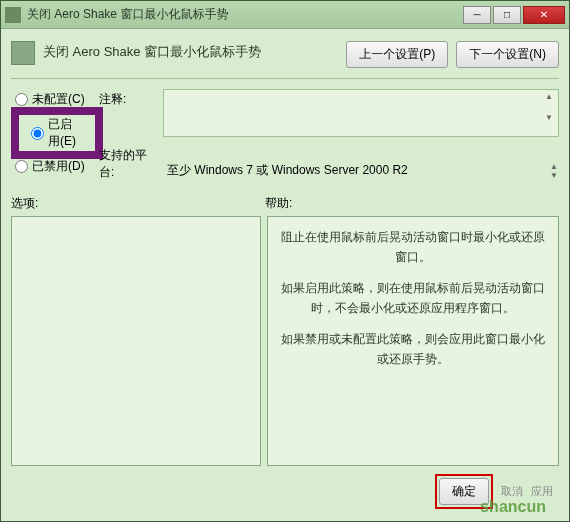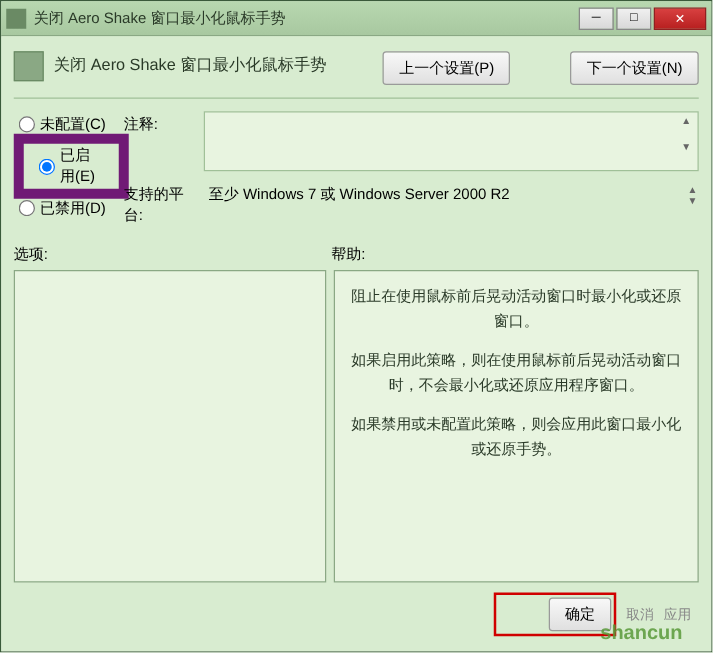--- a/index.html
+++ b/index.html
@@ -9,34 +9,34 @@
 .titlebar-icon { width: 16px; height: 16px; background: #6a8a64; margin-right: 6px; }
 .titlebar-text { flex: 1; color: #2a3a28; font-size: 12px; }
 .win-btns { display: flex; gap: 2px; }
 .win-btn { width: 28px; height: 18px; border: 1px solid #888; background: linear-gradient(#f0f0f0,#d8d8d8); display: flex; align-items: center; justify-content: center; font-size: 10px; cursor: pointer; }
 .win-btn.close { width: 42px; background: linear-gradient(#d84040,#b82020); color: #fff; border-color: #902020; }
 .content { flex: 1; background: #d8ecd0; padding: 6px 10px 8px 10px; display: flex; flex-direction: column; }
 .header-row { display: flex; align-items: flex-start; padding: 6px 0 10px 0; border-bottom: 1px solid #a0c098; }
 .header-icon { width: 24px; height: 24px; background: #8aa884; margin-right: 8px; border: 1px solid #6a8a64; }
 .header-title { flex: 1; font-size: 13px; color: #2a3a28; padding-top: 2px; }
 .nav-btns { display: flex; gap: 8px; }
-.btn { background: linear-gradient(#f8f8f8,#e0e0e0); border: 1px solid #9a9a9a; border-radius: 3px; padding: 4px 12px; font-size: 12px; cursor: pointer; margin-left: 40px; }
+.btn { background: linear-gradient(#f8f8f8,#e0e0e0); border: 1px solid #9a9a9a; border-radius: 3px; padding: 4px 12px; font-size: 12px; cursor: pointer; }
 .config { display: flex; padding: 10px 0 6px 4px; }
 .radio-col { width: 84px; display: flex; flex-direction: column; gap: 2px; padding-top: 2px; }
 .radio-item { display: flex; align-items: center; gap: 4px; }
 .radio-item input { margin: 0; }
 .radio-item.highlighted { border: 8px solid #701a75; padding: 1px 12px; margin: -3px -4px; justify-content: center; }
 .comment-col { flex: 1; display: flex; flex-direction: column; gap: 8px; }
 .field-row { display: flex; align-items: flex-start; gap: 8px; }
 .field-label { width: 56px; text-align: left; padding-top: 2px; }
 .textarea { flex: 1; background: #e8f4e0; border: 1px solid #a0c098; height: 48px; padding: 4px; font-size: 12px; resize: none; position: relative; }
 .spinbtns { position: absolute; right: 2px; top: 2px; bottom: 2px; width: 14px; display: flex; flex-direction: column; }
 .spin { flex: 1; font-size: 8px; text-align: center; color: #666; cursor: pointer; }
 .platform-val { flex: 1; background: transparent; padding: 2px 4px; position: relative; }
-.plat-row { display: flex; align-items: flex-start; gap: 8px; padding-left: 0; }
+.plat-row { display: flex; align-items: flex-end; gap: 8px; padding-left: 0; }
 .labels-row { display: flex; padding: 8px 0 4px 0; }
 .labels-row .lbl-left { width: 254px; }
 .panels { flex: 1; display: flex; gap: 6px; min-height: 0; }
 .panel { border: 1px solid #8aa884; background: #e8f4e0; overflow: hidden; text-align: center; }
 .panel.left { width: 250px; }
 .panel.right { flex: 1; padding: 10px 12px; font-size: 12px; line-height: 1.7; color: #2a3a28; }
 .panel.right p { margin-bottom: 10px; }
 .footer { display: flex; justify-content: flex-end; align-items: center; padding: 8px 6px 4px 0; gap: 8px; }
 .ok-highlight { border: 2px solid #d00000; padding: 2px; display: inline-block; }
 .watermark { position: absolute; right: 24px; bottom: 6px; font-size: 16px; font-weight: bold; color: #5a9a3a; opacity: 0.85; pointer-events: none; }

